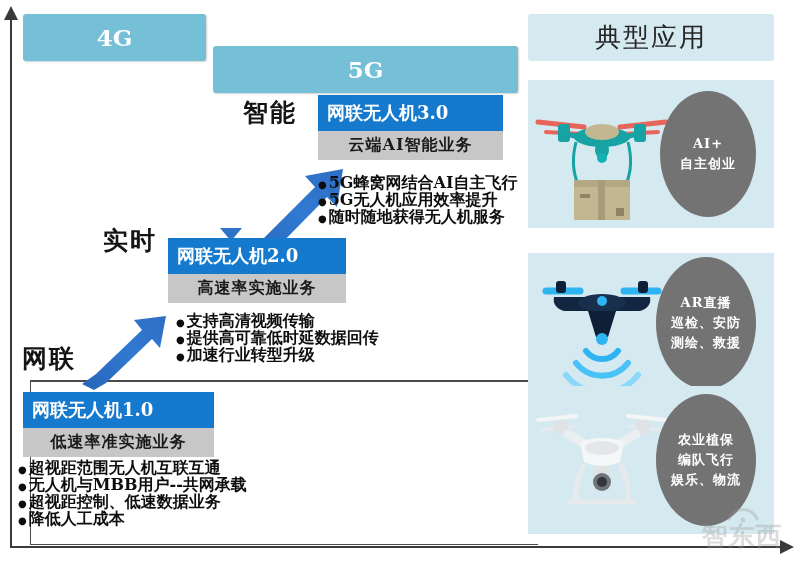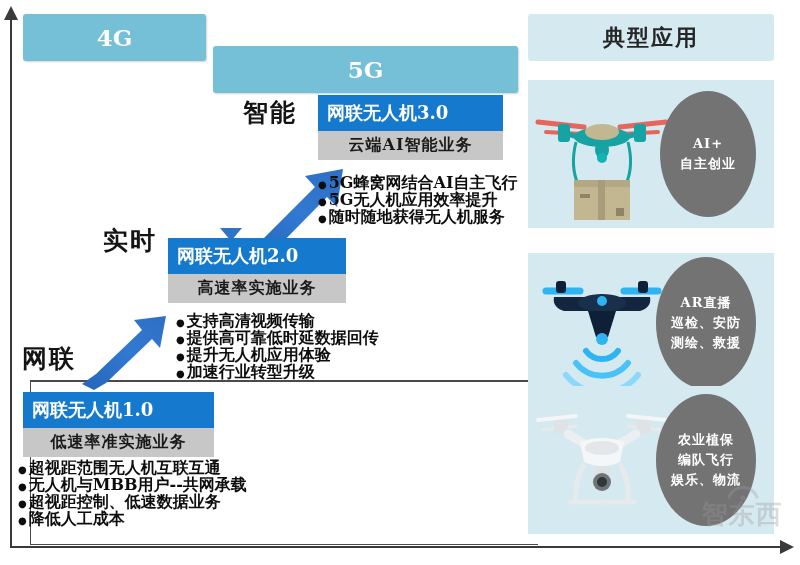--- a/index.html
+++ b/index.html
@@ -33,21 +33,21 @@
   }
 
   
   .hdr{
     position:absolute; height:47px; border-radius:3px;
     display:flex; align-items:center; justify-content:center;
     font-family:"DejaVu Serif","Liberation Serif",serif;
     box-shadow:1px 1px 2px rgba(0,0,0,.18);
   }
   .hdr.teal{ background:#76c0d7; color:#ffffff; font-size:23px; font-weight:700; }
-  .hdr.pale{ background:#d5e9f0; color:#262626; font-size:22px; font-weight:700;
+  .hdr.pale{ background:#d5e9f0; color:#262626; font-size:26px; font-weight:400;
              box-shadow:none; letter-spacing:2px; }
   #hdr-4g{ left:23px;  top:14px; width:183px; }
   #hdr-5g{ left:213px; top:14px; width:305px;margin-top:32px; }
   #hdr-app{ left:528px; top:14px; width:246px; }
 
   
   .stage-label{
     position:absolute;
     font-family:"DejaVu Serif","Liberation Serif",serif;
     font-size:25px; font-weight:700; color:#141414; letter-spacing:2px;
@@ -121,21 +121,21 @@
     font-size:13px; font-weight:700; line-height:20px; letter-spacing:1px;
   }
   #panel2 .ellipse{ width:100px; height:132px; }
   #panel3 .ellipse{ width:100px; height:132px; }
   .ellipse .l{ white-space:nowrap; }
 
   .art{ position:absolute; left:4px; top:0; width:140px; height:100%; }
 
   
   .watermark{
-    position:absolute; left:690px; top:488px; width:104px; height:42px;
+    position:absolute; left:690px; top:510px; width:104px; height:42px;
     opacity:.34;
   }
   .watermark .wm-text{
     position:absolute; left:0; top:11px; width:104px;
     text-align:center; font-size:26px; font-weight:700; color:#9b9b9b;
     font-family:"DejaVu Serif","Liberation Serif",serif; letter-spacing:1px;
     line-height:30px;
   }
 </style>
 </head>
@@ -206,21 +206,20 @@
     <li>降低人工成本</li>
   </ul>
 
   <div class="card" id="card2">
     <div class="title">网联无人机2.0</div>
     <div class="subtitle">高速率实施业务</div>
   </div>
   <ul class="bullets" id="bul2">
     <li>支持高清视频传输</li>
     <li>提供高可靠低时延数据回传</li>
-    <li>提升无人机应用体验</li>
     <li>加速行业转型升级</li>
   </ul>
 
   <div class="card" id="card3">
     <div class="title">网联无人机3.0</div>
     <div class="subtitle">云端AI智能业务</div>
   </div>
   <ul class="bullets" id="bul3">
     <li>5G蜂窝网结合AI自主飞行</li>
     <li>5G无人机应用效率提升</li>

